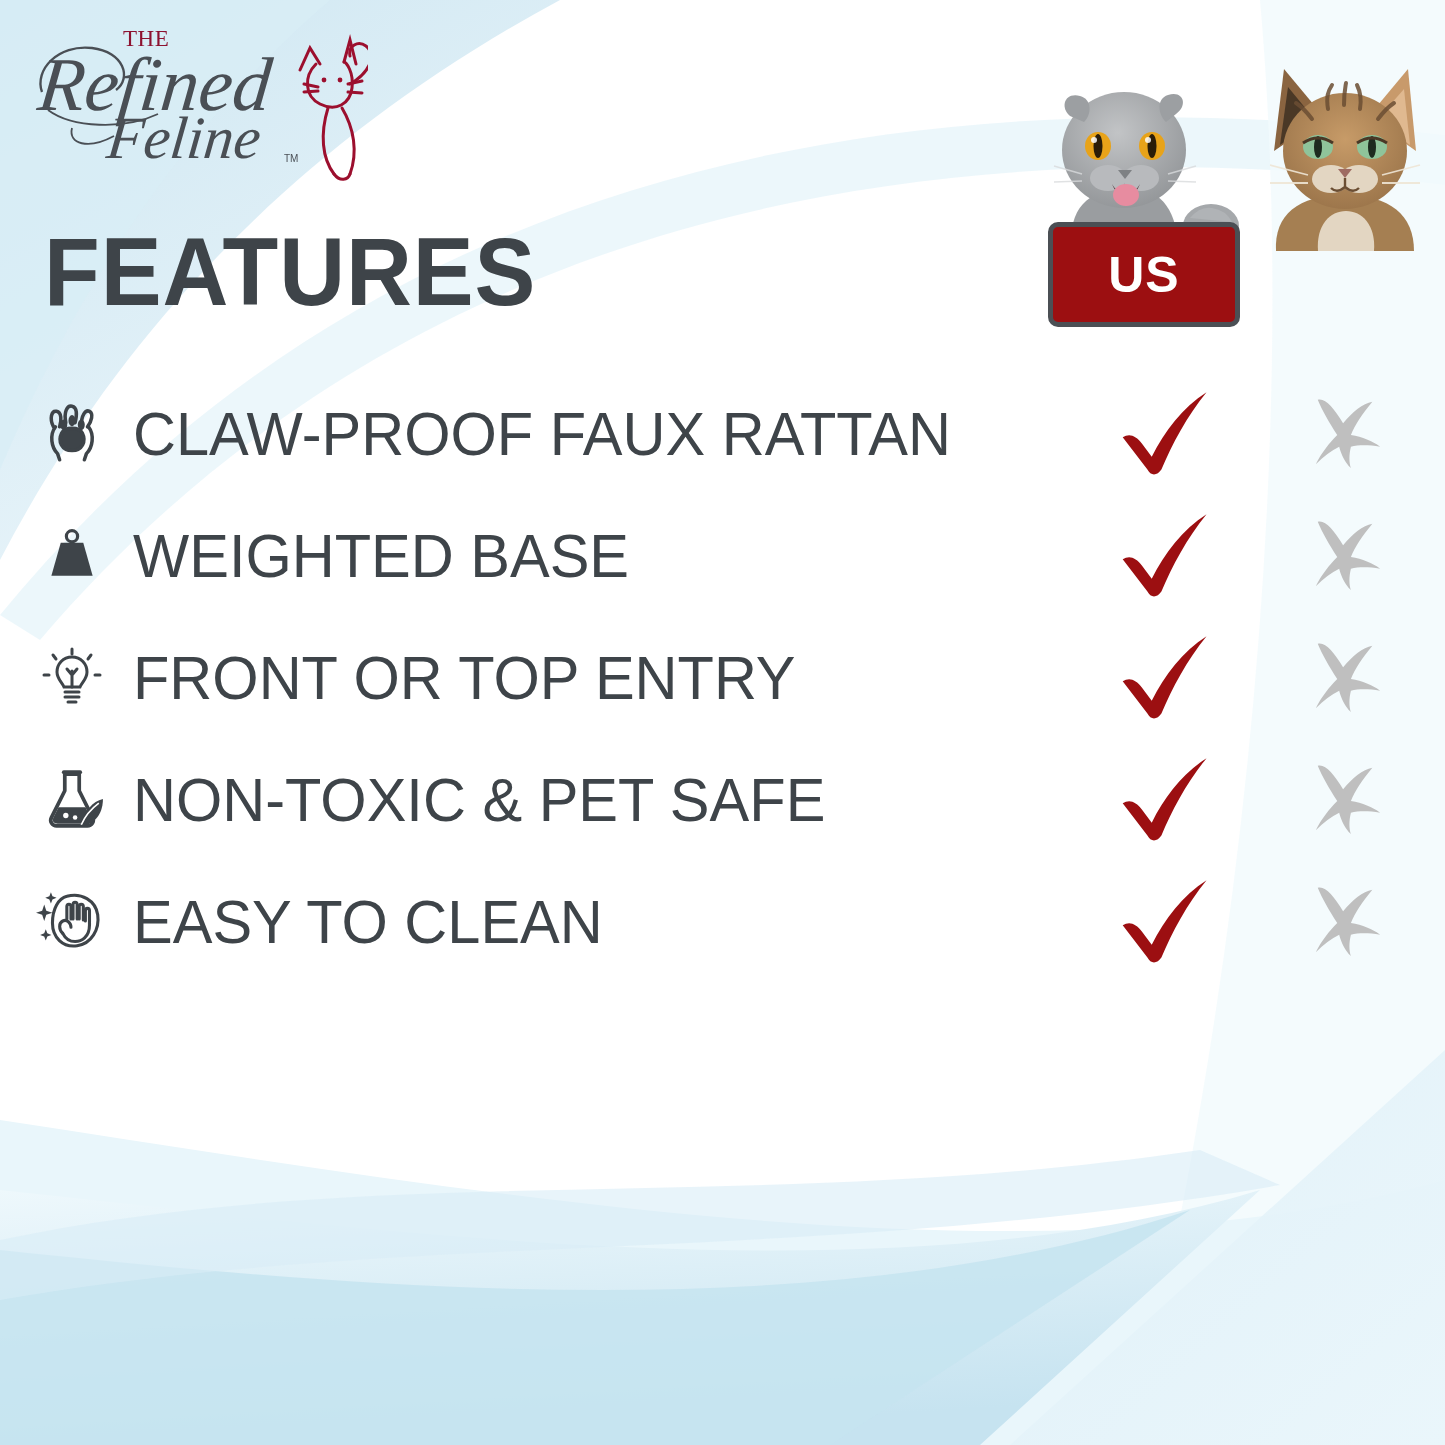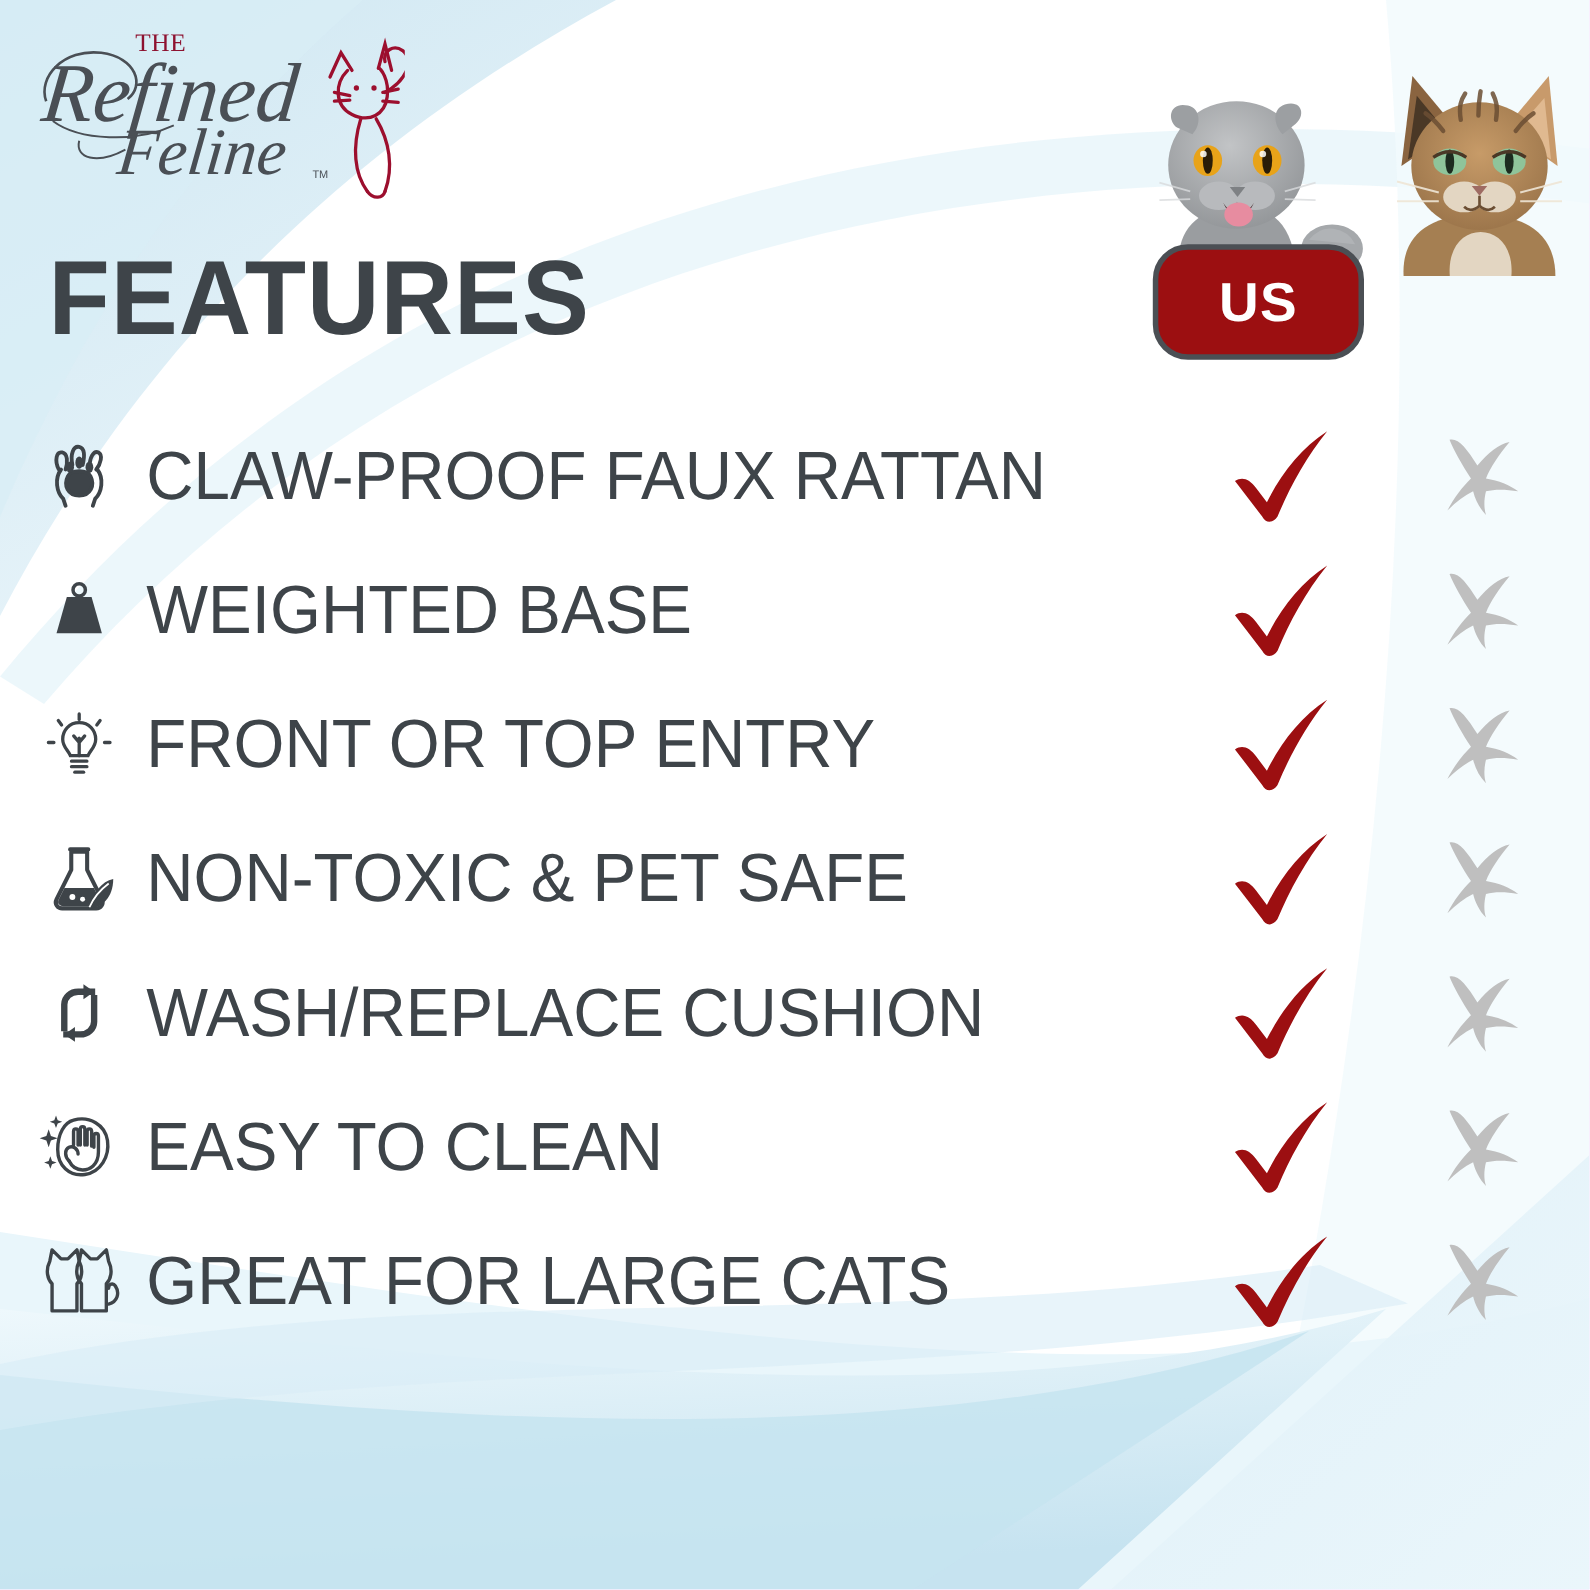--- a/index.html
+++ b/index.html
@@ -49,21 +49,21 @@
     left: 1048px;
     top: 222px;
     width: 390px;
     height: 105px;
     z-index: 8;
     display: flex;
     gap: 9px;
   }
   .badge {
     height: 100%;
-    border-radius: 32px;
+    border-radius: 10px;
     border: 5px solid #4b4f54;
     box-sizing: border-box;
     display: flex;
     align-items: center;
     justify-content: center;
     color: #ffffff;
     font-weight: bold;
     font-size: 50px;
     letter-spacing: 1px;
     font-family: "Liberation Sans", sans-serif;
@@ -393,41 +393,20 @@
           <path d="M6,44 C12,40 18,42 24,50 L33,62 C45,38 62,16 84,2 C66,24 52,50 42,74 C38,80 32,80 29,74 Z" fill="#9c0f11"></path>
         </svg>
       </span>
       <span class="row-mark-them">
         <svg viewBox="0 0 80 80" width="78" height="78">
           <path d="M10,6 C18,4 26,14 36,30 C46,18 56,10 66,8 C56,20 48,32 44,42 C56,44 66,48 74,54 C62,52 52,52 44,54 C42,62 42,70 44,76 C38,70 34,62 32,54 C24,58 16,64 8,72 C14,60 22,50 30,42 C22,30 14,16 10,6 Z" fill="#bfbfbf"></path>
         </svg>
       </span>
     </div>
 
-    <div class="row">
-      <span class="row-icon">
-        <svg viewBox="0 0 64 64" width="62" height="62" fill="none" stroke="#3e4449" stroke-width="6" stroke-linecap="square">
-          <path d="M18,46 L18,24 C18,17 24,12 31,12 L44,12"></path>
-          <path d="M46,18 L46,40 C46,47 40,52 33,52 L20,52"></path>
-          <path d="M36,5 L46,12 L36,19" fill="#3e4449" stroke="none"></path>
-          <path d="M28,59 L18,52 L28,45" fill="#3e4449" stroke="none"></path>
-        </svg>
-      </span>
-      <span class="row-label">WASH/REPLACE CUSHION</span>
-      <span class="row-mark-us">
-        <svg viewBox="0 0 100 80" width="108" height="86">
-          <path d="M6,44 C12,40 18,42 24,50 L33,62 C45,38 62,16 84,2 C66,24 52,50 42,74 C38,80 32,80 29,74 Z" fill="#9c0f11"></path>
-        </svg>
-      </span>
-      <span class="row-mark-them">
-        <svg viewBox="0 0 80 80" width="78" height="78">
-          <path d="M10,6 C18,4 26,14 36,30 C46,18 56,10 66,8 C56,20 48,32 44,42 C56,44 66,48 74,54 C62,52 52,52 44,54 C42,62 42,70 44,76 C38,70 34,62 32,54 C24,58 16,64 8,72 C14,60 22,50 30,42 C22,30 14,16 10,6 Z" fill="#bfbfbf"></path>
-        </svg>
-      </span>
-    </div>
 
     <div class="row">
       <span class="row-icon">
         <svg viewBox="0 0 70 64" width="72" height="66" fill="none" stroke="#3e4449" stroke-width="3" stroke-linecap="round" stroke-linejoin="round">
           <path d="M30,8 C44,4 58,12 60,26 C62,40 54,54 40,56 C26,58 16,48 16,34 C16,20 22,10 30,8 Z"></path>
           <path d="M26,44 C22,40 22,34 26,32 C30,30 34,34 34,38"></path>
           <path d="M30,30 L30,18 C30,15 34,15 34,18 L34,30"></path>
           <path d="M36,30 L36,16 C36,13 40,13 40,16 L40,30"></path>
           <path d="M42,30 L42,18 C42,15 46,15 46,18 L46,31"></path>
           <path d="M48,32 L48,22 C48,19 52,19 52,22 L52,36 C52,48 44,52 38,52 C32,52 28,48 26,44"></path>
@@ -442,38 +421,15 @@
           <path d="M6,44 C12,40 18,42 24,50 L33,62 C45,38 62,16 84,2 C66,24 52,50 42,74 C38,80 32,80 29,74 Z" fill="#9c0f11"></path>
         </svg>
       </span>
       <span class="row-mark-them">
         <svg viewBox="0 0 80 80" width="78" height="78">
           <path d="M10,6 C18,4 26,14 36,30 C46,18 56,10 66,8 C56,20 48,32 44,42 C56,44 66,48 74,54 C62,52 52,52 44,54 C42,62 42,70 44,76 C38,70 34,62 32,54 C24,58 16,64 8,72 C14,60 22,50 30,42 C22,30 14,16 10,6 Z" fill="#bfbfbf"></path>
         </svg>
       </span>
     </div>
 
-    <div class="row">
-      <span class="row-icon">
-        <svg viewBox="0 0 72 64" width="74" height="66" fill="none" stroke="#3e4449" stroke-width="3" stroke-linecap="round" stroke-linejoin="round">
-
-          <path d="M10,14 L12,4 L20,12 L26,12 L34,4 L36,14 C40,22 38,30 34,34 L34,58 L12,58 L12,34 C8,30 6,22 10,14 Z"></path>
-
-          <path d="M36,14 L38,4 L46,12 L52,12 L60,4 L62,14 C66,22 64,30 60,34 L60,58 L38,58 L38,34 C34,30 32,22 36,14 Z"></path>
-
-          <path d="M62,52 C70,50 72,42 68,36 C66,33 62,34 62,38"></path>
-        </svg>
-      </span>
-      <span class="row-label">GREAT FOR LARGE CATS</span>
-      <span class="row-mark-us">
-        <svg viewBox="0 0 100 80" width="108" height="86">
-          <path d="M6,44 C12,40 18,42 24,50 L33,62 C45,38 62,16 84,2 C66,24 52,50 42,74 C38,80 32,80 29,74 Z" fill="#9c0f11"></path>
-        </svg>
-      </span>
-      <span class="row-mark-them">
-        <svg viewBox="0 0 80 80" width="78" height="78">
-          <path d="M10,6 C18,4 26,14 36,30 C46,18 56,10 66,8 C56,20 48,32 44,42 C56,44 66,48 74,54 C62,52 52,52 44,54 C42,62 42,70 44,76 C38,70 34,62 32,54 C24,58 16,64 8,72 C14,60 22,50 30,42 C22,30 14,16 10,6 Z" fill="#bfbfbf"></path>
-        </svg>
-      </span>
-    </div>
 
   </div>
 </div>
 
 </body></html>

